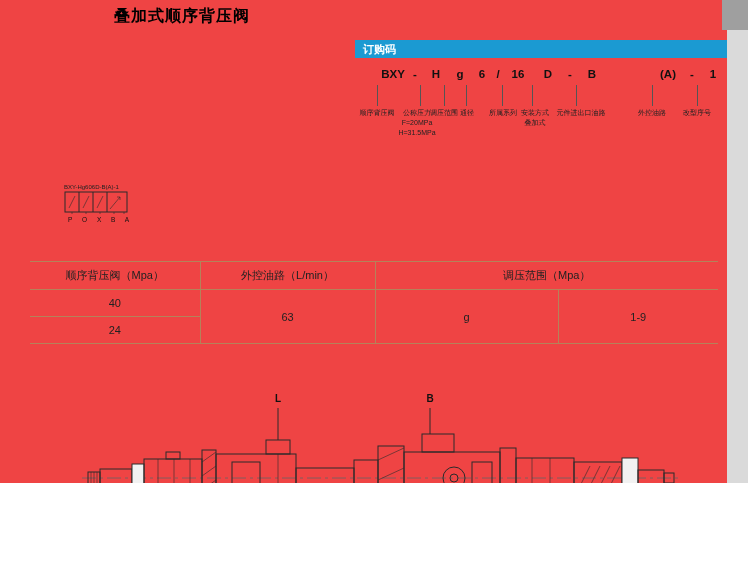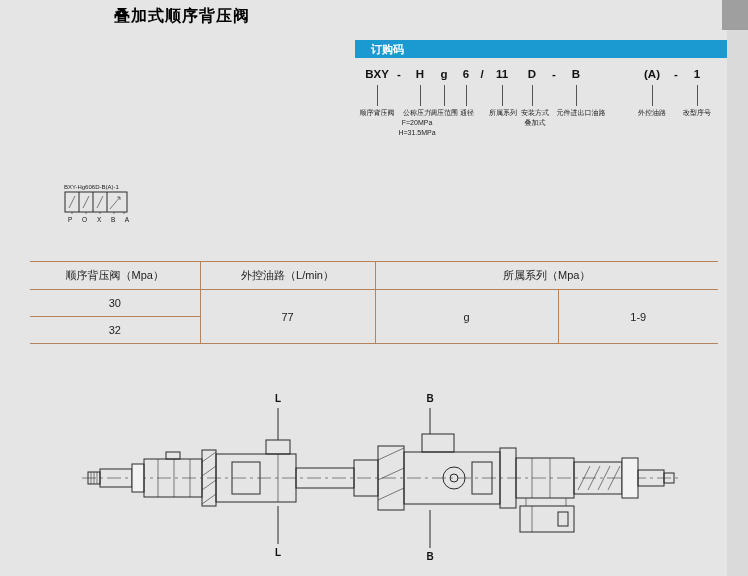--- a/index.html
+++ b/index.html
@@ -1,33 +1,33 @@
 <!DOCTYPE html>
 <html style="--accent: #1b9ad2; --line: #b5825a;"><head>
 <meta charset="utf-8">
 <style>
   :root { --accent:#1b9ad2; --line:#b5825a; }
   html,body { margin:0; padding:0; background:#fff; }
-  .page { position:relative; width:748px; height:576px; background:#e5e5e5; overflow:hidden;
+  .page { position:relative; width:748px; height:483px; background:#ef4444; overflow:hidden;
           font-family:"Liberation Sans","DejaVu Sans",sans-serif; }
 
   .edge-right  { position:absolute; right:0; top:0; width:21px; height:576px; background:#dadada; }
   .edge-corner { position:absolute; right:0; top:0; width:26px; height:30px; background:#9f9f9f; }
 
   .title { position:absolute; left:114px; top:6px; margin:0; font-size:16px; font-weight:bold;
            color:#000; letter-spacing:1px; }
 
   .bar { background:var(--accent); color:#fff; font-size:11px; font-weight:bold;
-         line-height:18px; padding-left:16px; box-sizing:border-box; }
+         line-height:18px; padding-left:8px; box-sizing:border-box; }
 
   
   .order-section { position:absolute; left:355px; top:40px; width:372px; height:112px; }
   .order-section .bar { position:absolute; left:0; top:0; width:372px; height:18px; }
   .oc-token { position:absolute; top:28px; transform:translateX(-50%); font-size:11.5px;
-              font-weight:bold; color:#111; white-space:nowrap; }
+              font-weight:bold; color:#111; white-space:nowrap;margin-left:16px; }
   .oc-line  { position:absolute; top:45px; width:1px; height:21px; background:#555; }
   .oc-label { position:absolute; top:68px; transform:translateX(-50%); font-size:7px;
               line-height:1.45; color:#222; text-align:center; white-space:pre; }
 
   
   .symbol-section { position:absolute; left:64px; top:184px; width:90px; }
   .symbol-caption { font-size:6px; color:#222; white-space:nowrap; }
   .symbol-svg { display:block; margin-top:1px; }
   .symbol-ports { font-size:6.5px; letter-spacing:4px; color:#111; padding-left:4px; margin-top:1px; }
 
@@ -64,21 +64,21 @@
 
   <div class="order-section">
     <div class="bar">订购码</div>
 
     <span class="oc-token" style="left:22px">BXY</span>
     <span class="oc-token" style="left:44px">-</span>
     <span class="oc-token" style="left:65px">H</span>
     <span class="oc-token" style="left:89px">g</span>
     <span class="oc-token" style="left:111px">6</span>
     <span class="oc-token" style="left:127px">/</span>
-    <span class="oc-token" style="left:147px">11</span>
+    <span class="oc-token" style="left:147px">16</span>
     <span class="oc-token" style="left:177px">D</span>
     <span class="oc-token" style="left:199px">-</span>
     <span class="oc-token" style="left:221px">B</span>
     <span class="oc-token" style="left:297px">(A)</span>
     <span class="oc-token" style="left:321px">-</span>
     <span class="oc-token" style="left:342px">1</span>
 
     <span class="oc-line" style="left:22px"></span>
     <span class="oc-line" style="left:65px"></span>
     <span class="oc-line" style="left:89px"></span>
@@ -128,30 +128,30 @@
     <colgroup>
       <col style="width:170px">
         <col style="width:175px">
         <col style="width:183px">
         <col style="width:160px">
     </colgroup>
     <tbody>
         <tr>
       <th class="bt bb br">顺序背压阀（Mpa）</th>
       <th class="bt bb br">外控油路（L/min）</th>
-      <th class="bt bb" colspan="2">所属系列（Mpa）</th>
+      <th class="bt bb" colspan="2">调压范围（Mpa）</th>
     </tr>
     <tr>
-      <td class="bb br">30</td>
-      <td class="bb br" rowspan="2">77</td>
+      <td class="bb br">40</td>
+      <td class="bb br" rowspan="2">63</td>
       <td class="bb br" rowspan="2">g</td>
       <td class="bb" rowspan="2">1-9</td>
     </tr>
     <tr>
-      <td class="bb br">32</td>
+      <td class="bb br">24</td>
     </tr>
   </tbody>
     </table>
 
 
   <svg class="drawing" width="600" height="185" viewBox="0 0 600 185">
 
     <line x1="2" y1="92" x2="598" y2="92" stroke="#666" stroke-width="0.8" stroke-dasharray="14 4 3 4"></line>
 
     <rect x="8" y="86" width="12" height="12" class="dw"></rect>

